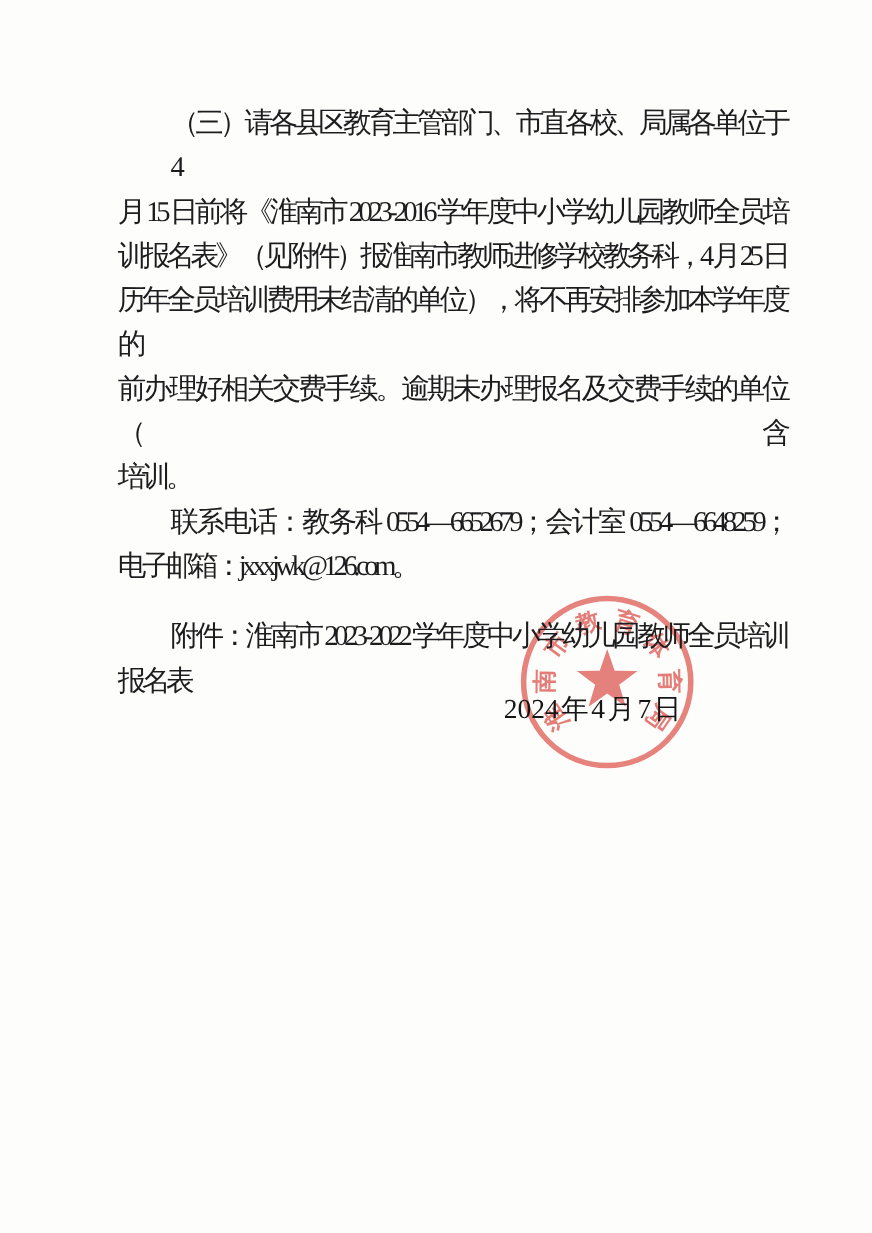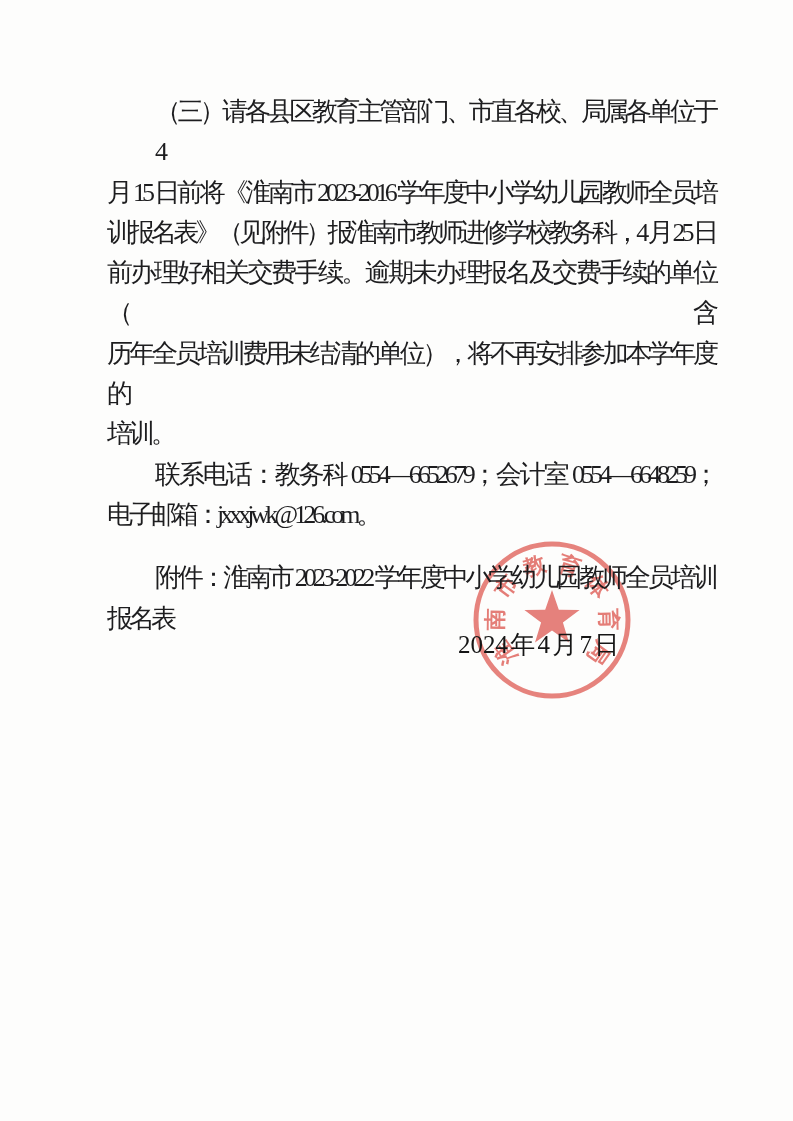--- a/index.html
+++ b/index.html
@@ -72,22 +72,22 @@
 </style>
 </head>
 <body>
 
 <div class="page">
 
   <div class="body-text">
     <p class="line l-justify l-ind">（三）请各县区教育主管部门、市直各校、局属各单位于 4</p>
     <p class="line l-justify">月 15 日前将《淮南市 2023-2016 学年度中小学幼儿园教师全员培</p>
     <p class="line l-justify">训报名表》（见附件）报淮南市教师进修学校教务科，4 月 25 日</p>
+    <p class="line l-justify">历年全员培训费用未结清的单位），将不再安排参加本学年度的</p>
     <p class="line l-justify">前办理好相关交费手续。逾期未办理报名及交费手续的单位（含</p>
-    <p class="line l-justify">历年全员培训费用未结清的单位），将不再安排参加本学年度的</p>
     <p class="line">培训。</p>
     <p class="line l-justify l-ind">联系电话：教务科 0554—6652679；会计室 0554—6648259；</p>
     <p class="line">电子邮箱：jxxxjwk@126.com。</p>
     <p class="line l-justify l-ind l-gap">附件：淮南市 2023-2022 学年度中小学幼儿园教师全员培训</p>
     <p class="line">报名表</p>
   </div>
 
   <div class="seal-wrap">
     <svg width="170" height="170" viewBox="0 0 170 170">
       <circle cx="85" cy="85" r="76" fill="none" stroke="#e0645d" stroke-width="5" opacity="0.8"></circle>

